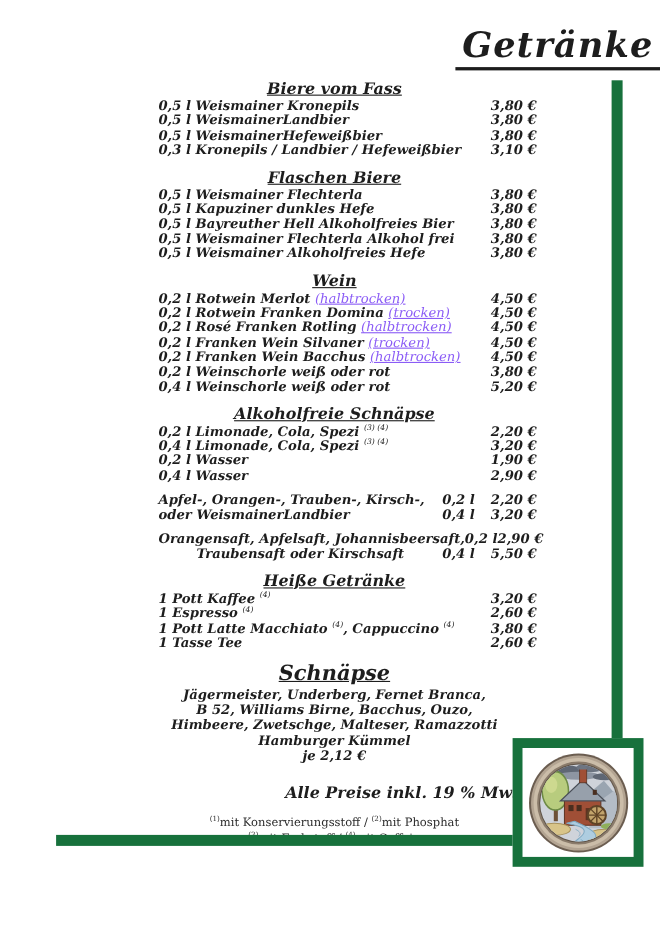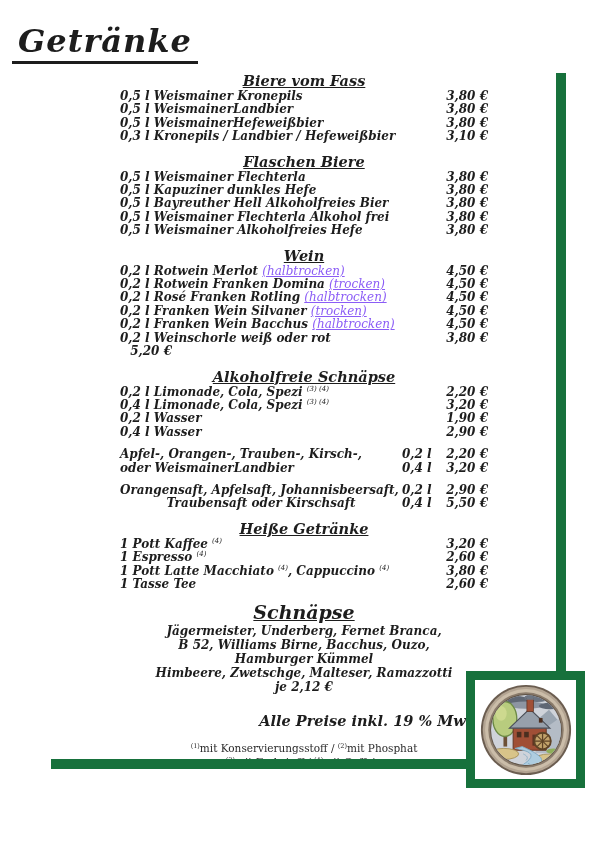--- a/index.html
+++ b/index.html
@@ -2,38 +2,38 @@
 <html><head>
 <meta charset="utf-8">
 <style>
   html,body{margin:0;padding:0;}
   body{
     width:600px;height:847px;position:relative;overflow:hidden;
     background:#ffffff;color:#1d1d1d;
     font-family:"DejaVu Serif","Liberation Serif",serif;
   }
   .title{
-    position:absolute;top:22px;left:12px;right:0;text-align:left;
+    position:absolute;top:22px;left:12px;right:0;text-align:right;
     font-size:32px;font-weight:bold;font-style:italic;letter-spacing:1px;
   }
   .title span{border-bottom:3px solid #1d1d1d;padding:0 6px 1px;}
   .menu{
     position:absolute;left:120px;top:72px;width:368px;
   }
   .section{margin-bottom:9px;}
   .heading{
     text-align:center;font-weight:bold;font-style:italic;
     font-size:14.5px;line-height:17px;margin-bottom:1px;
   }
   .heading span{text-decoration:underline;}
   .heading.large{font-size:19px;line-height:24px;}
   .row{
     display:flex;align-items:center;
     font-weight:bold;font-style:italic;
-    font-size:12px;line-height:13.4px;white-space:nowrap;
+    font-size:12px;line-height:13.4px;white-space:nowrap;margin-left:24px;
   }
   .row .left{flex:1;overflow:visible;}
   .row .left.indent{text-align:center;}
   .row .size{width:34px;text-align:left;}
   .row .price{width:52px;text-align:right;}
   .note{font-weight:normal;color:#8b5cf6;text-decoration:underline;}
   sup{font-size:7px;font-weight:normal;line-height:0;letter-spacing:0;}
   .text-line{
     text-align:center;font-weight:bold;font-style:italic;
     font-size:12px;line-height:13.8px;
@@ -124,20 +124,21 @@
         </div>
         <div class="row">
           <span class="left"><span>0,2 l Franken Wein Bacchus </span><span class="note">(halbtrocken)</span></span>
           <span class="price">4,50 €</span>
         </div>
         <div class="row">
           <span class="left"><span>0,2 l Weinschorle weiß oder rot</span></span>
           <span class="price">3,80 €</span>
         </div>
         <div class="row">
+          <span class="left"><span>0,4 l Weinschorle weiß oder rot</span></span>
           <span class="price">5,20 €</span>
         </div>
       </div>
       <div class="section">
         <div class="heading"><span>Alkoholfreie Schnäpse</span></div>
         <div class="row">
           <span class="left"><span>0,2 l Limonade, Cola, Spezi </span><sup>(3) (4)</sup></span>
           <span class="price">2,20 €</span>
         </div>
         <div class="row">
@@ -193,22 +194,22 @@
         </div>
         <div class="row">
           <span class="left"><span>1 Tasse Tee</span></span>
           <span class="price">2,60 €</span>
         </div>
       </div>
       <div class="section">
         <div class="heading large"><span>Schnäpse</span></div>
         <div class="text-line">Jägermeister, Underberg, Fernet Branca,</div>
         <div class="text-line">B 52, Williams Birne, Bacchus, Ouzo,</div>
+        <div class="text-line">Himbeere, Zwetschge, Malteser, Ramazzotti</div>
         <div class="text-line">Hamburger Kümmel</div>
-        <div class="text-line">Himbeere, Zwetschge, Malteser, Ramazzotti</div>
         <div class="text-line">je 2,12 €</div>
       </div>
     </div>
   <div class="mwst">Alle Preise inkl. 19 % MwSt.</div>
   <div class="footnotes" id="footnotes">
       <div class="fn-line"><sup>(1)</sup><span>mit Konservierungsstoff / </span><sup>(2)</sup><span>mit Phosphat</span></div>
       <div class="fn-line"><sup>(3)</sup><span>mit Farbstoff / </span><sup>(4)</sup><span>mit Coffein</span></div>
     </div>
 </div>
 

